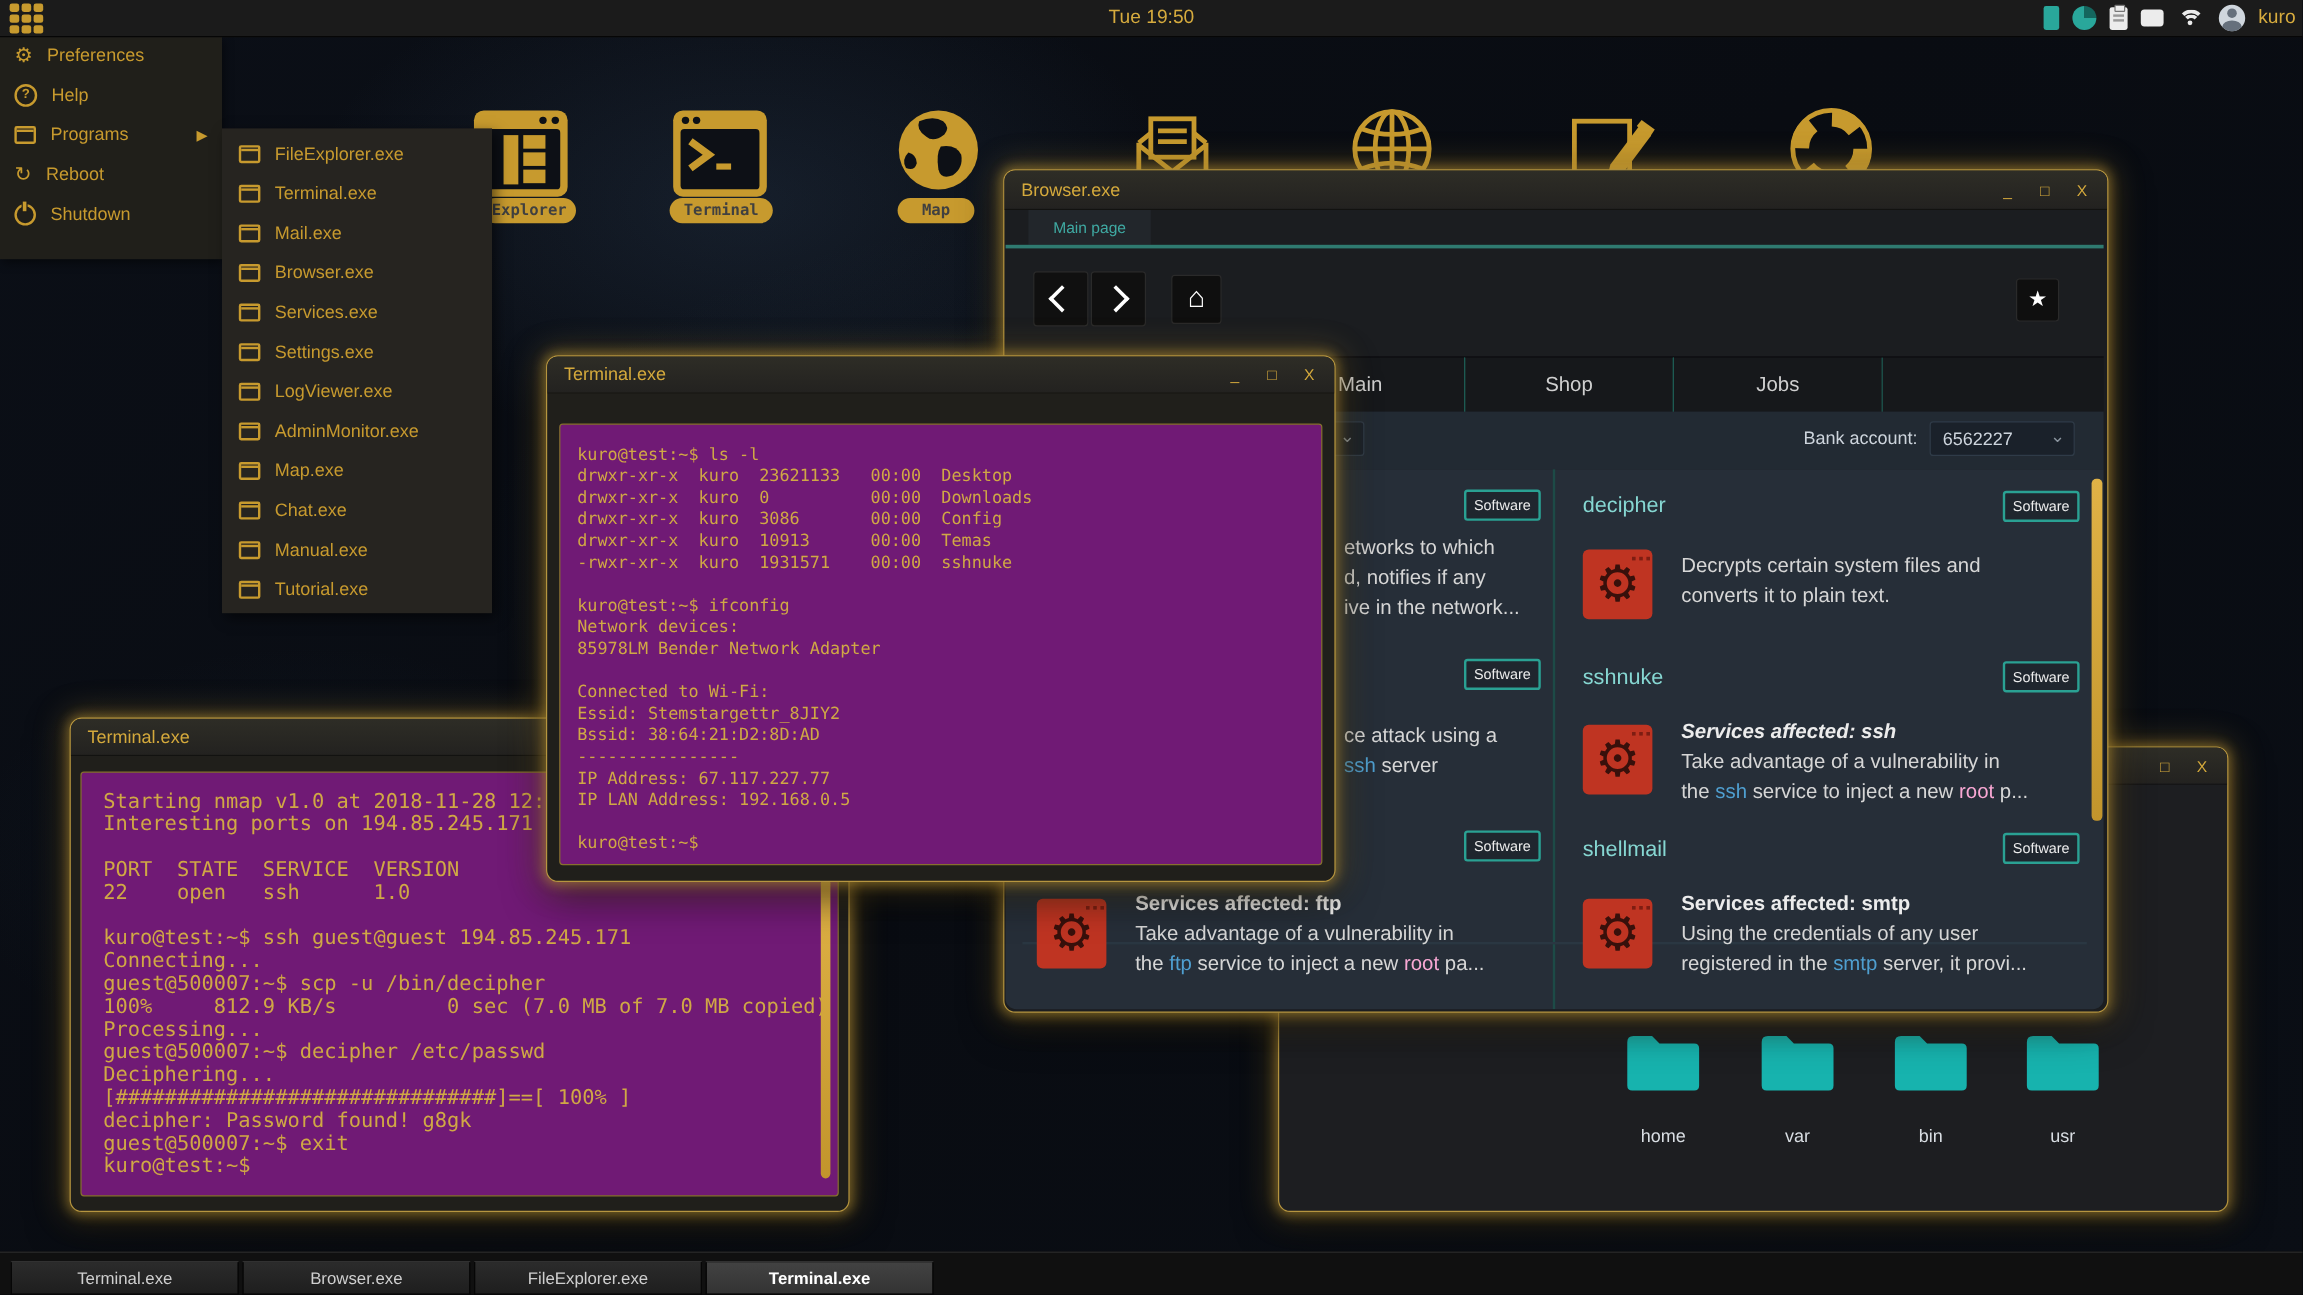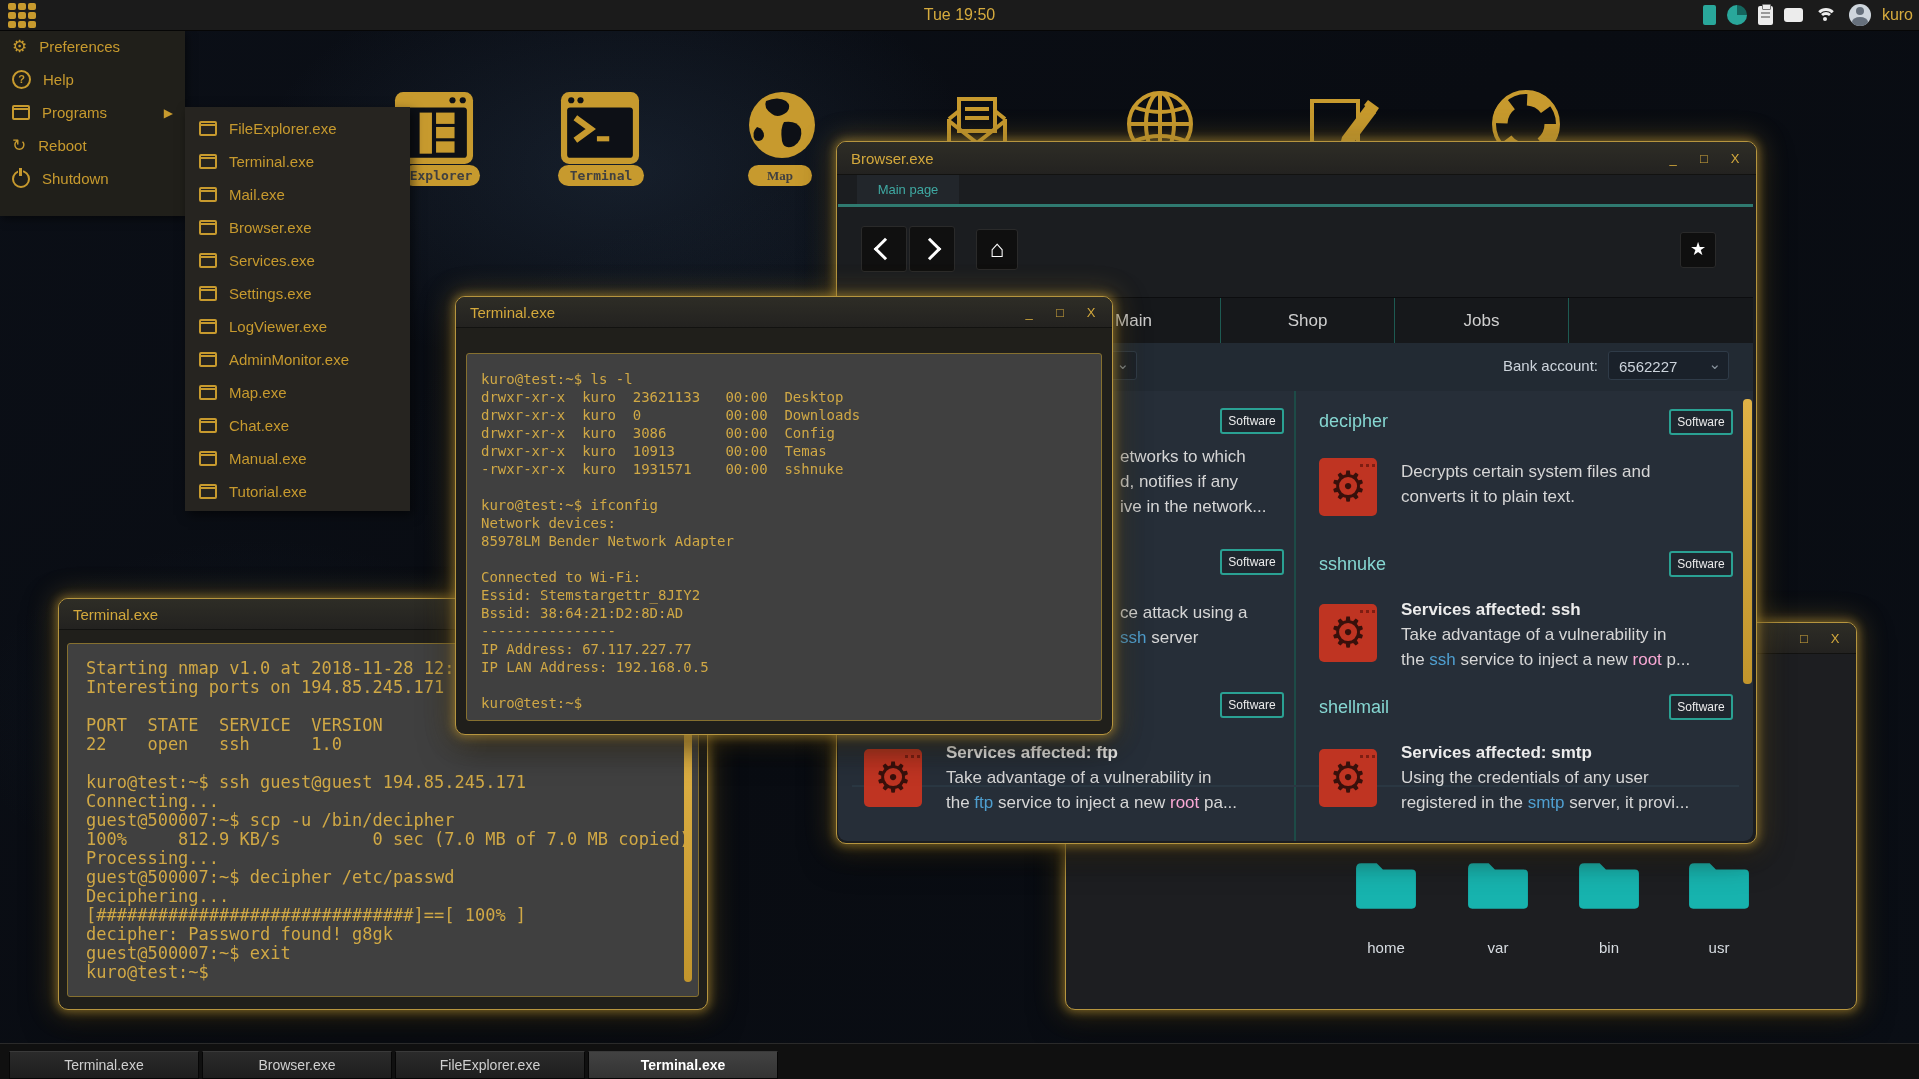--- a/index.html
+++ b/index.html
@@ -49,21 +49,21 @@
   .dicon{z-index:5;}
   .pill{background:#c79a2e;border-radius:11px;color:#404040;font-size:13px;font-weight:bold;text-align:center;height:21px;line-height:21px;z-index:5;font-family:"DejaVu Sans Mono",monospace;}
   
   .window{position:absolute;background:#201f1b;border:1px solid #b6953f;border-radius:10px;
     box-shadow:0 0 10px 2px rgba(216,170,60,.45),0 0 26px 6px rgba(216,170,60,.22),0 10px 34px rgba(0,0,0,.7);}
   .titlebar{height:30px;display:flex;align-items:center;padding:0 14px;color:#d4a93c;font-size:15px;
     background:linear-gradient(#2e2d26,#232220);border-bottom:1px solid #121210;border-radius:9px 9px 0 0;}
   .wctl{margin-left:auto;display:flex;gap:17px;color:#d4a93c;font-size:13px;}
   .wctl span{cursor:pointer;width:14px;text-align:center;}
   
-  .termbox{position:absolute;border:1px solid #86702f;background:#404040;border-radius:3px;overflow:hidden;}
+  .termbox{position:absolute;border:1px solid #86702f;background:#701a75;border-radius:3px;overflow:hidden;}
   .termtext{position:absolute;white-space:pre;font-family:"DejaVu Sans Mono",monospace;color:#d0a845;}
   .goldbar{position:absolute;width:9px;border-radius:4px;background:linear-gradient(#e0b246,#c2952c);z-index:3;}
   
   .brw-tab{position:absolute;left:20px;top:33px;width:102px;height:29px;background:#22262b;color:#3fa9a2;font-size:13px;text-align:center;line-height:29px;cursor:pointer;}
   .brw-underline{position:absolute;left:1px;top:62px;width:915px;height:3px;background:#2f7a70;}
   .navbtn{position:absolute;width:44px;height:44px;background:#101010;border:1px solid #2a2a2a;border-radius:3px;cursor:pointer;}
   .chev{position:absolute;left:15px;top:14px;width:13px;height:13px;border-left:3px solid #fff;border-bottom:3px solid #fff;}
   .chev.back{transform:rotate(45deg);}
   .chev.fwd{transform:rotate(225deg);left:12px;}
   .homebtn{position:absolute;left:139px;top:87px;width:40px;height:39px;background:#0f0f0f;border:1px solid #2a2a2a;border-radius:3px;color:#fff;font-size:24px;text-align:center;line-height:38px;cursor:pointer;}
@@ -136,21 +136,21 @@
   <div class="abs pill" style="left:558px;top:165px;width:86px;">Terminal</div>
 
   <div class="abs dicon" style="left:746px;top:88px;">
     <svg width="72" height="74" viewBox="0 0 72 72">
         <circle cx="36" cy="36" r="33" fill="#c79a2e"></circle>
         <path d="M20 12 q12 -5 20 0 q6 5 1 11 q-9 7 -15 2 q-9 -6 -6 -13z" fill="#0d1016"></path>
         <path d="M38 33 q13 -2 17 7 q2 11 -7 17 q-10 4 -12 -5 q-2 -13 2 -19z" fill="#0d1016"></path>
         <path d="M11 38 q7 2 7 9 q-2 7 -9 4 q-4 -7 2 -13z" fill="#0d1016"></path>
       </svg>
   </div>
-  <div class="abs pill" style="left:748px;top:165px;width:64px;font-family:Liberation Serif, serif;">Map</div>
+  <div class="abs pill" style="left:748px;top:165px;width:64px;">Map</div>
 
   <div class="abs dicon" style="left:935px;top:84px;">
     <svg width="84" height="80" viewBox="0 0 84 78">
         <g fill="none" stroke="#c79a2e" stroke-width="4">
           <rect x="24" y="14" width="36" height="32"></rect>
           <line x1="30" y1="24" x2="54" y2="24"></line>
           <line x1="30" y1="33" x2="54" y2="33"></line>
           <path d="M14 34 L24 26 M60 26 L70 34"></path>
           <path d="M14 34 V72 H70 V34"></path>
           <path d="M14 36 L42 58 L70 36"></path>
@@ -267,21 +267,21 @@
       <div class="cline" style="left:563px;top:71px;">Decrypts certain system files and</div>
       <div class="cline" style="left:563px;top:96px;">converts it to plain text.</div>
 
       <div class="badge" style="left:382px;top:158px;">Software</div>
       <div class="cline" style="left:282px;top:212px;"><span>ce attack using a</span></div>
       <div class="cline" style="left:282px;top:237px;"><span class="svc">ssh</span><span> server</span></div>
 
       <div class="ctitle" style="left:481px;top:163px;">sshnuke</div>
       <div class="badge" style="left:831px;top:160px;">Software</div>
       <div class="appred" style="left:481px;top:213px;">⚙</div>
-      <div class="chead" style="left:563px;top:209px;">Services affected: ssh</div>
+      <div class="chead" style="left:563px;top:209px;font-style:italic;">Services affected: ssh</div>
       <div class="cline" style="left:563px;top:234px;">Take advantage of a vulnerability in</div>
       <div class="cline" style="left:563px;top:259px;"><span>the </span><span class="svc">ssh</span><span> service to inject a new </span><span class="root">root</span><span> p...</span></div>
 
       <div class="badge" style="left:382px;top:301px;">Software</div>
       <div class="appred" style="left:26px;top:358px;">⚙</div>
       <div class="chead" style="left:108px;top:352px;">Services affected: ftp</div>
       <div class="cline" style="left:108px;top:377px;">Take advantage of a vulnerability in</div>
       <div class="cline" style="left:108px;top:402px;"><span>the </span><span class="svc">ftp</span><span> service to inject a new </span><span class="root">root</span><span> pa...</span></div>
 
       <div class="ctitle" style="left:481px;top:306px;">shellmail</div>

